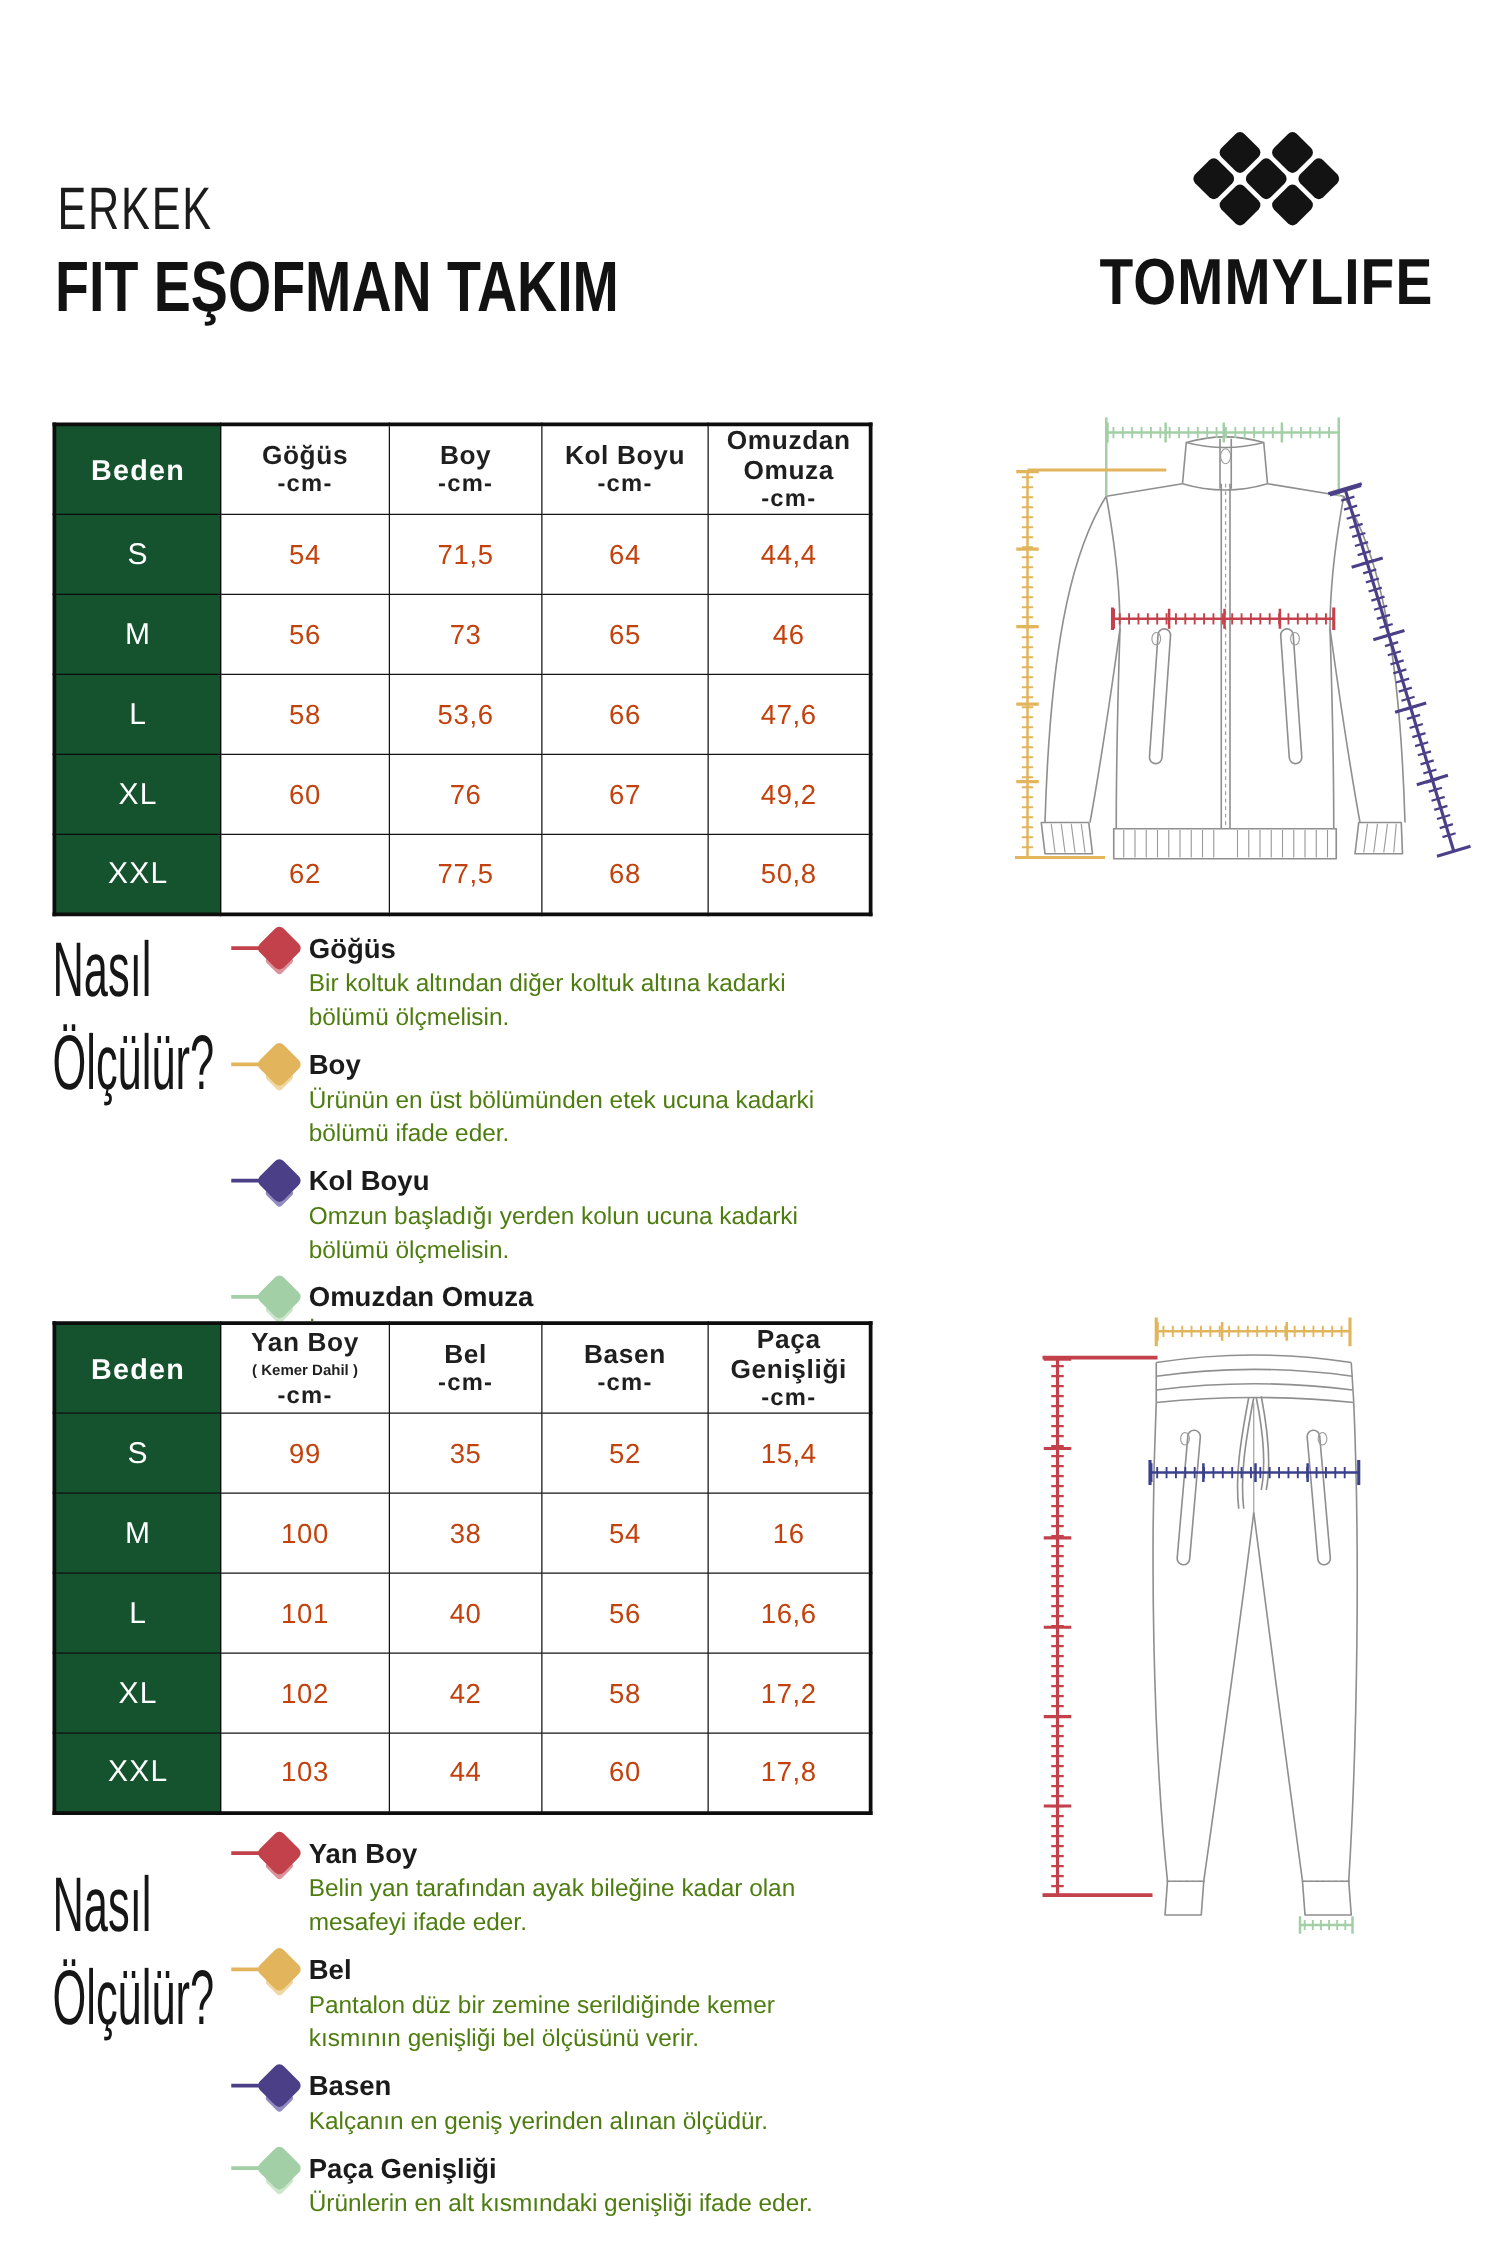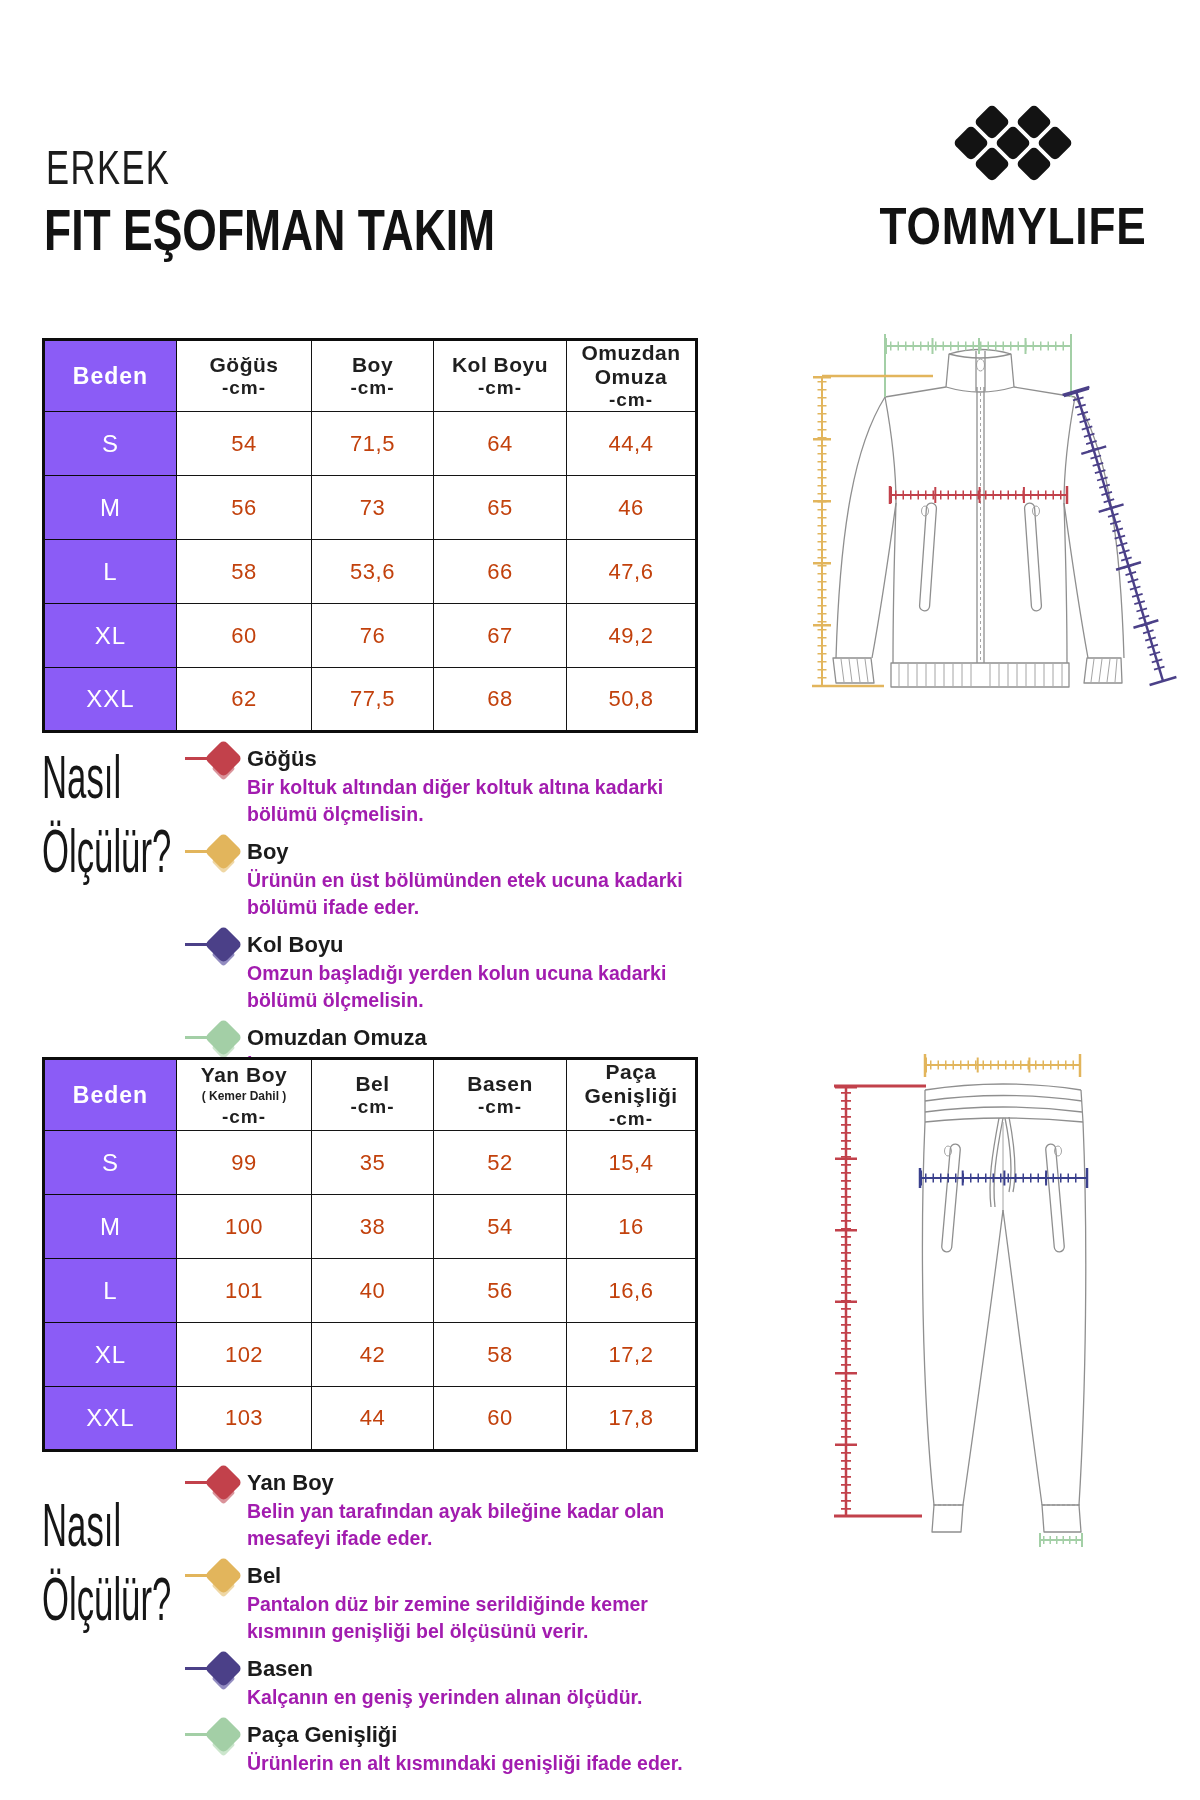--- a/index.html
+++ b/index.html
@@ -26,21 +26,21 @@
   .brand-name{display:inline-block;margin-top:8px;font-size:52px;font-weight:800;
     letter-spacing:1px;color:#121212;transform:scaleX(0.85);transform-origin:center top;white-space:nowrap;}
 
   
   table.size-table{position:absolute;left:42px;border-collapse:collapse;table-layout:fixed;
     border:3px solid #0d0d0d;background:#fff;}
   table.size-table th,table.size-table td{border:1.5px solid var(--ink);text-align:center;
     vertical-align:middle;padding:0;}
   table.size-table tr{height:64px;}
   table.size-table tr.head{height:66px;}
-  .cell-dark{background:#8b5cf6;color:#ffffff;border-color:#0a0a0a !important;}
+  .cell-dark{background:#14532d;color:#ffffff;border-color:#0a0a0a !important;}
   .h-label{font-size:21px;line-height:24px;letter-spacing:.5px;}
   .h-sub{font-size:12px;line-height:19px;}
   .h-unit{font-size:19px;line-height:22px;letter-spacing:1px;}
   .size-name{font-size:24px;letter-spacing:1px;}
   .size-head{font-size:23px;letter-spacing:1px;}
   td.val{font-size:22px;letter-spacing:.5px;color:#c2410c;}
 
   
   .legend{position:absolute;width:500px;}
   .legend-item{position:relative;padding-left:62px;margin-bottom:11px;}
@@ -48,21 +48,21 @@
   .marker-line{position:absolute;left:0;top:10px;width:44px;height:3px;background:var(--col);}
   .marker-tail{position:absolute;left:30px;top:13px;width:17px;height:17px;border-radius:3px;
     transform:rotate(45deg);background:var(--col-light);}
   .marker-diamond{position:absolute;left:25px;top:-2px;width:27px;height:27px;border-radius:5px;
     transform:rotate(45deg);background:var(--col);}
   .c-red{--col:var(--red);--col-light:var(--red_light);}
   .c-yellow{--col:var(--yellow);--col-light:var(--yellow_light);}
   .c-purple{--col:var(--purple);--col-light:var(--purple_light);}
   .c-green{--col:var(--green);--col-light:var(--green_light);}
   .legend-title{font-size:22px;font-weight:700;color:#1b1b1b;line-height:26px;}
-  .legend-desc{font-size:19.5px;color:#a21caf;line-height:27px;max-width:462px;margin-top:2px;font-weight:bold;}
+  .legend-desc{font-size:19.5px;color:#4d7c0f;line-height:27px;max-width:462px;margin-top:2px;}
 
   
   .illus{position:absolute;}
   .garment{stroke:#8f8f8f;stroke-width:1.3;fill:none;stroke-linejoin:round;}
   .garment-thin{stroke:#9a9a9a;stroke-width:0.9;fill:none;}
 </style>
 </head>
 <body>
 
 <div class="page">

